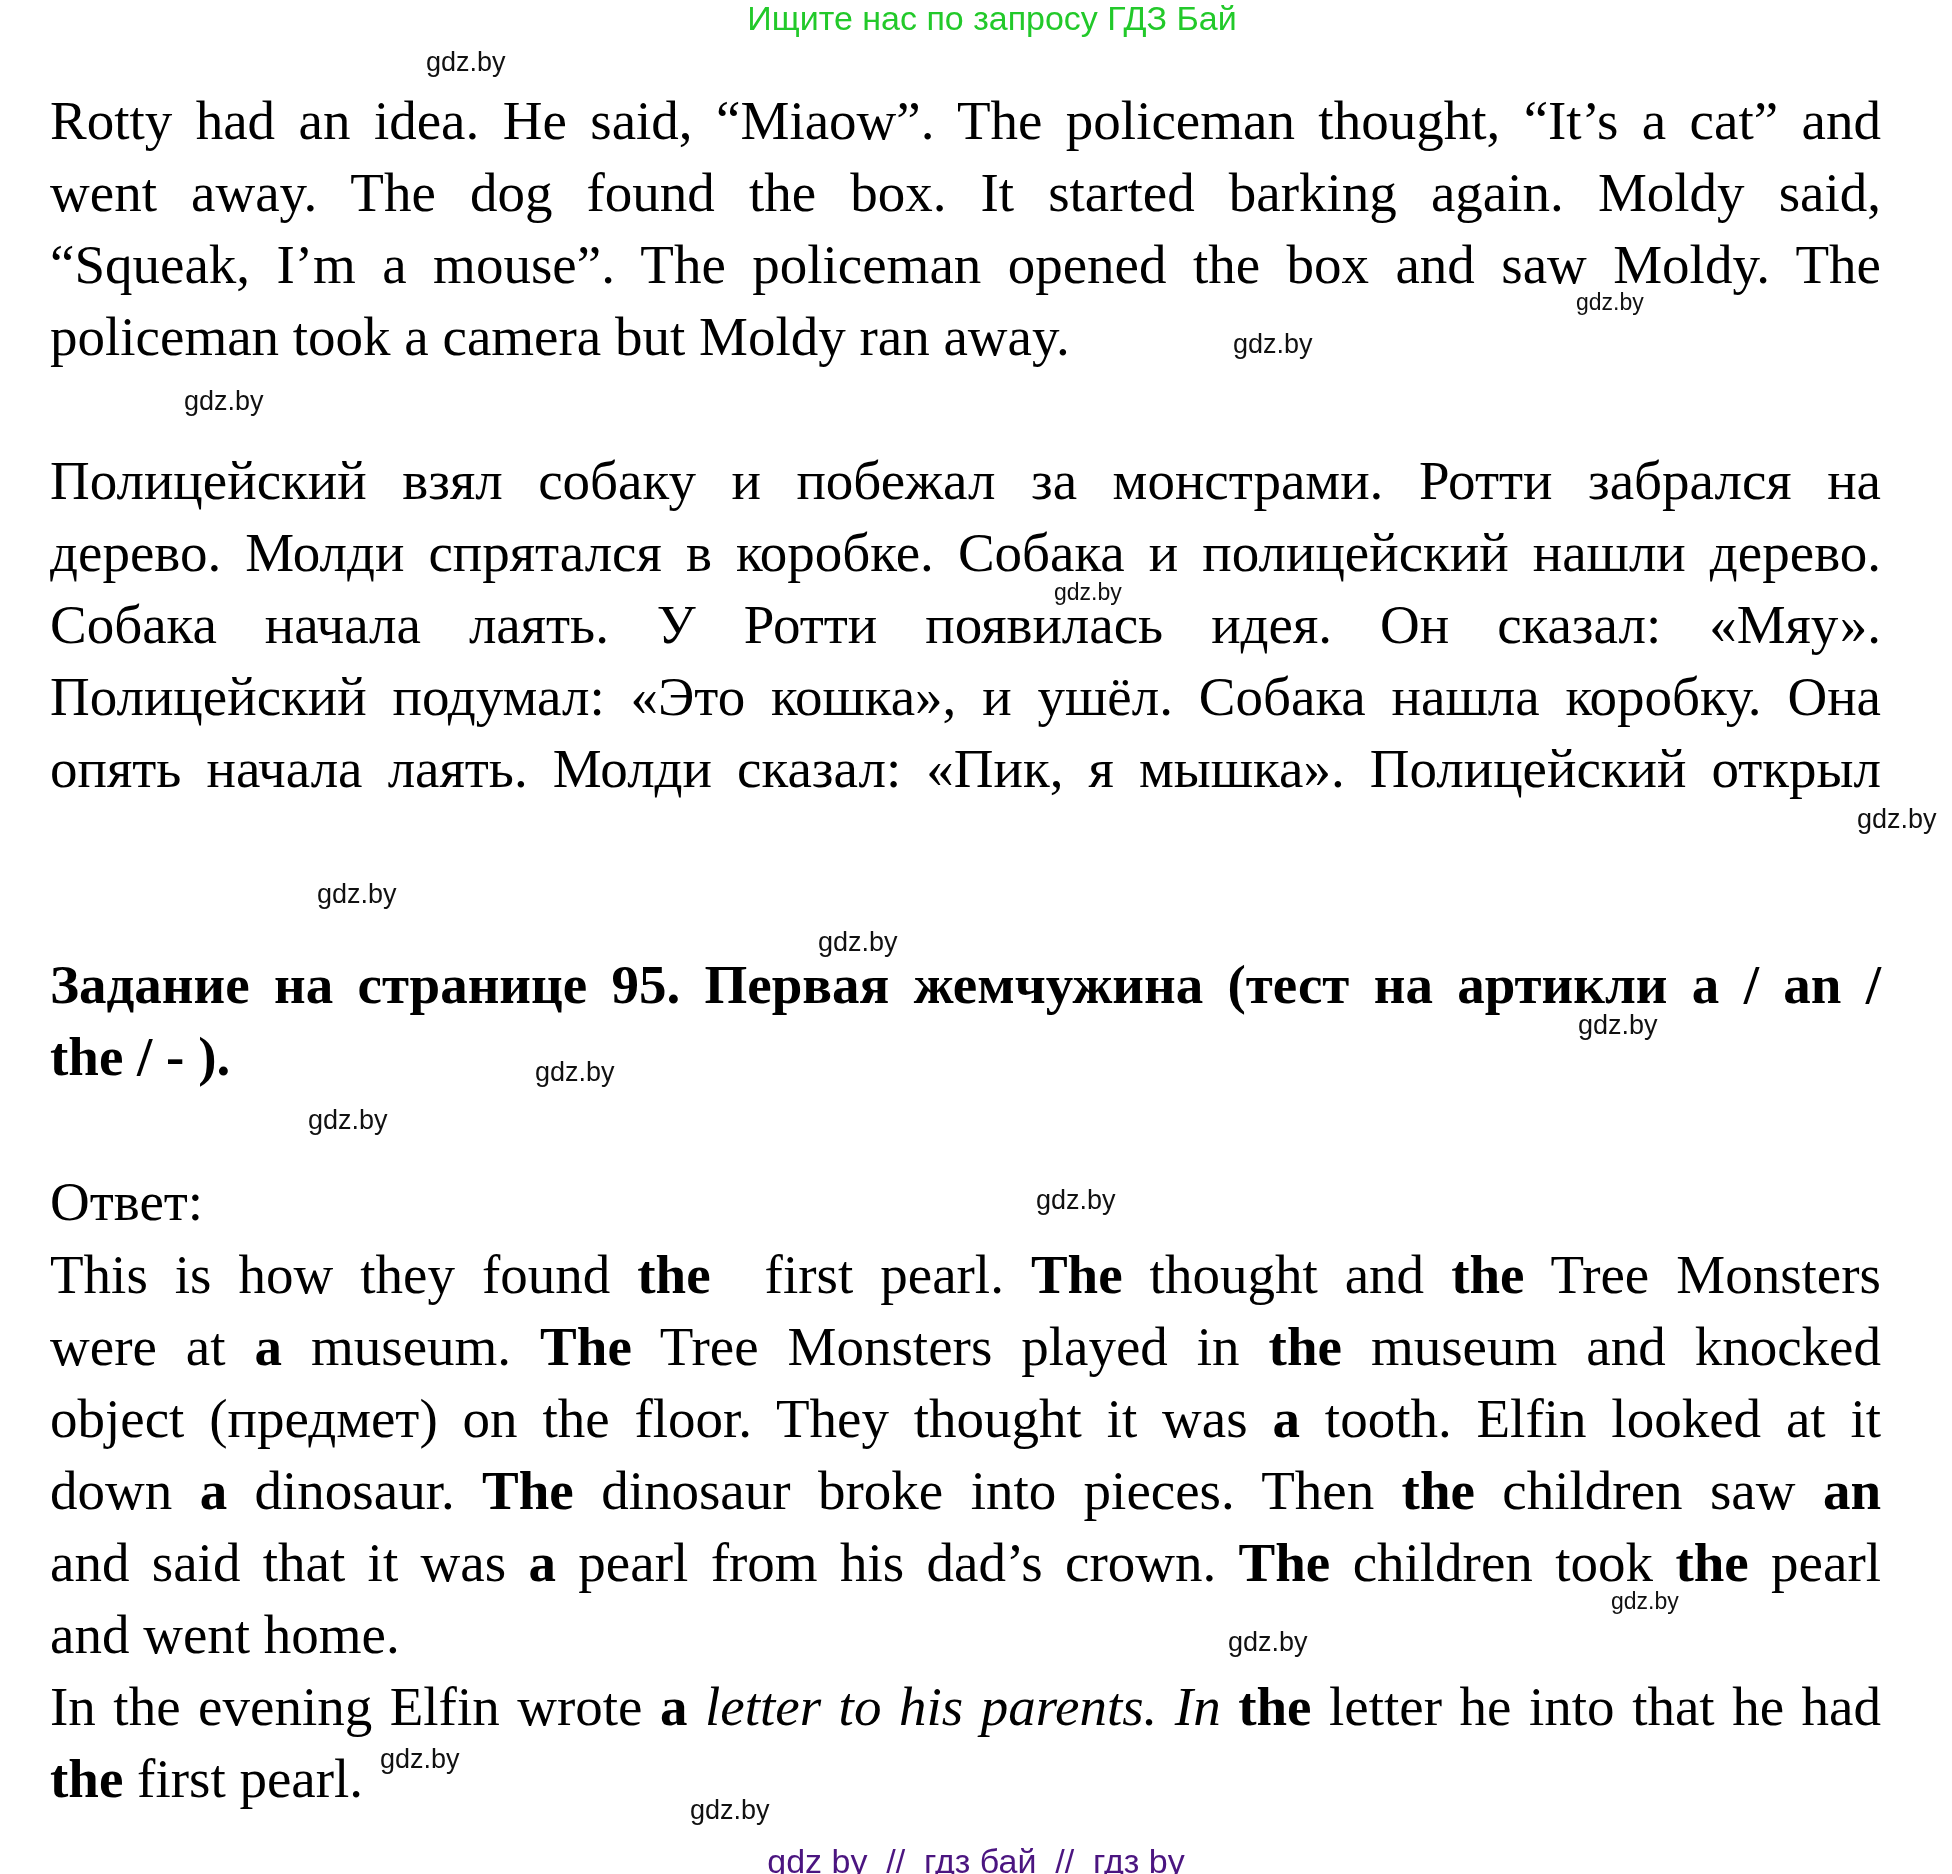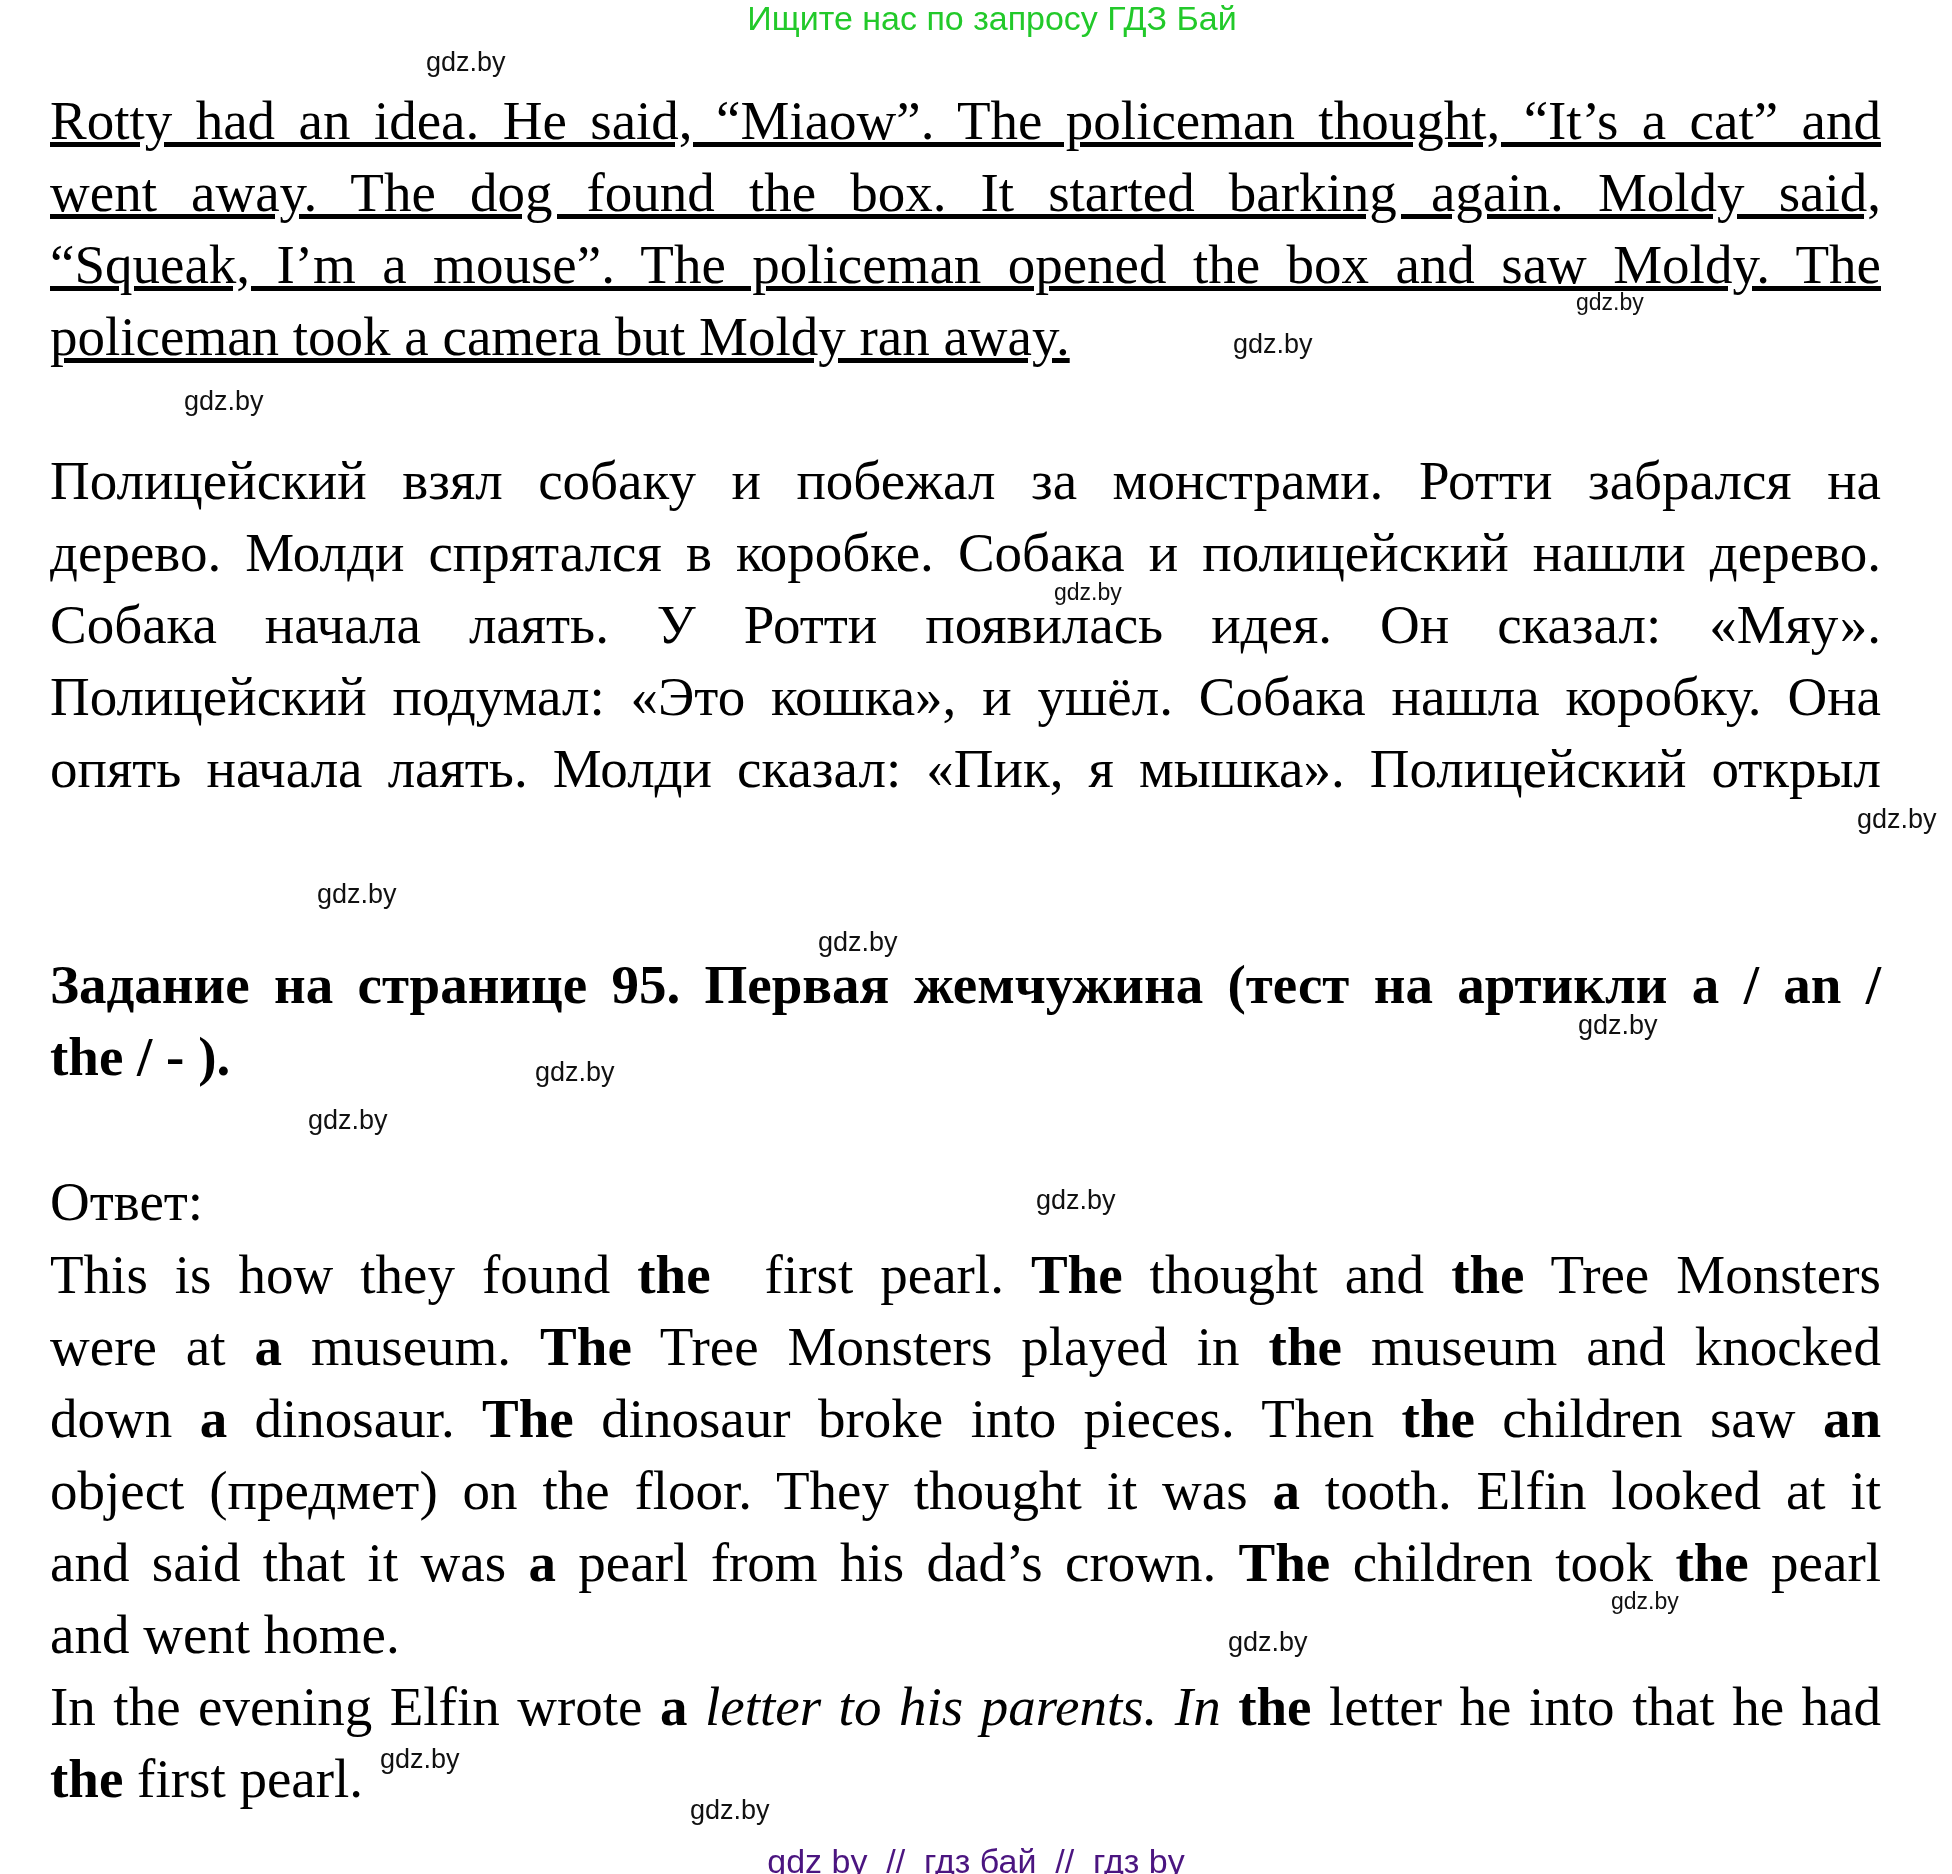--- a/index.html
+++ b/index.html
@@ -31,21 +31,21 @@
 <div class="wm" style="left:818px;top:927px;">gdz.by</div>
 <div class="wm" style="left:1578px;top:1010px;">gdz.by</div>
 <div class="wm" style="left:535px;top:1057px;">gdz.by</div>
 <div class="wm" style="left:308px;top:1105px;">gdz.by</div>
 <div class="wm" style="left:1036px;top:1185px;">gdz.by</div>
 <div class="wm sm" style="left:1611px;top:1586px;">gdz.by</div>
 <div class="wm" style="left:1228px;top:1627px;">gdz.by</div>
 <div class="wm" style="left:380px;top:1744px;">gdz.by</div>
 <div class="wm" style="left:690px;top:1795px;">gdz.by</div>
 
-<div class="para" style="top:85px;text-decoration:underline;">
+<div class="para" style="top:85px;">
   <span class="line">Rotty had an idea. He said, “Miaow”. The policeman thought, “It’s a cat” and</span>
   <span class="line">went away. The dog found the box. It started barking again. Moldy said,</span>
   <span class="line">“Squeak, I’m a mouse”. The policeman opened the box and saw Moldy. The</span>
   <span class="line last">policeman took a camera but Moldy ran away.</span>
 </div>
 
 <div class="para" style="top:445px;">
   <span class="line">Полицейский взял собаку и побежал за монстрами. Ротти забрался на</span>
   <span class="line">дерево. Молди спрятался в коробке. Собака и полицейский нашли дерево.</span>
   <span class="line">Собака начала лаять. У Ротти появилась идея. Он сказал: «Мяу».</span>
@@ -57,22 +57,22 @@
   <span class="line">Задание на странице 95. Первая жемчужина (тест на артикли a / an /</span>
   <span class="line last">the / - ).</span>
 </div>
 
 <div class="para" style="top:1166px;">
   <span class="line last">Ответ:</span>
 </div>
 <div class="para" id="answer-body" style="top:1239px;">
     <span class="line"><span style="white-space: pre;">This is how they found </span><b style="white-space: pre;">the</b><span style="white-space: pre;">  first pearl. </span><b style="white-space: pre;">The</b><span style="white-space: pre;"> thought and </span><b style="white-space: pre;">the</b><span style="white-space: pre;"> Tree Monsters</span></span>
     <span class="line"><span style="white-space: pre;">were at </span><b style="white-space: pre;">a</b><span style="white-space: pre;"> museum. </span><b style="white-space: pre;">The</b><span style="white-space: pre;"> Tree Monsters played in </span><b style="white-space: pre;">the</b><span style="white-space: pre;"> museum and knocked</span></span>
+    <span class="line"><span style="white-space: pre;">object (предмет) on the floor. They thought it was </span><b style="white-space: pre;">a</b><span style="white-space: pre;"> tooth. Elfin looked at it</span></span>
     <span class="line"><span style="white-space: pre;">down </span><b style="white-space: pre;">a</b><span style="white-space: pre;"> dinosaur. </span><b style="white-space: pre;">The</b><span style="white-space: pre;"> dinosaur broke into pieces. Then </span><b style="white-space: pre;">the</b><span style="white-space: pre;"> children saw </span><b style="white-space: pre;">an</b></span>
-    <span class="line"><span style="white-space: pre;">object (предмет) on the floor. They thought it was </span><b style="white-space: pre;">a</b><span style="white-space: pre;"> tooth. Elfin looked at it</span></span>
     <span class="line"><span style="white-space: pre;">and said that it was </span><b style="white-space: pre;">a</b><span style="white-space: pre;"> pearl from his dad’s crown. </span><b style="white-space: pre;">The</b><span style="white-space: pre;"> children took </span><b style="white-space: pre;">the</b><span style="white-space: pre;"> pearl</span></span>
     <span class="line last"><span style="white-space: pre;">and went home.</span></span>
     <span class="line"><span style="white-space: pre;">In the evening Elfin wrote </span><b style="white-space: pre;">a</b><span style="white-space: pre; font-style: italic;"> letter to his parents. In </span><b style="white-space: pre;">the</b><span style="white-space: pre;"> letter he into that he had</span></span>
     <span class="line last"><b style="white-space: pre;">the</b><span style="white-space: pre;"> first pearl.</span></span>
   </div>
 
 <div class="footer">gdz by  //  гдз бай  //  гдз by</div>
 
 
 </body></html>

